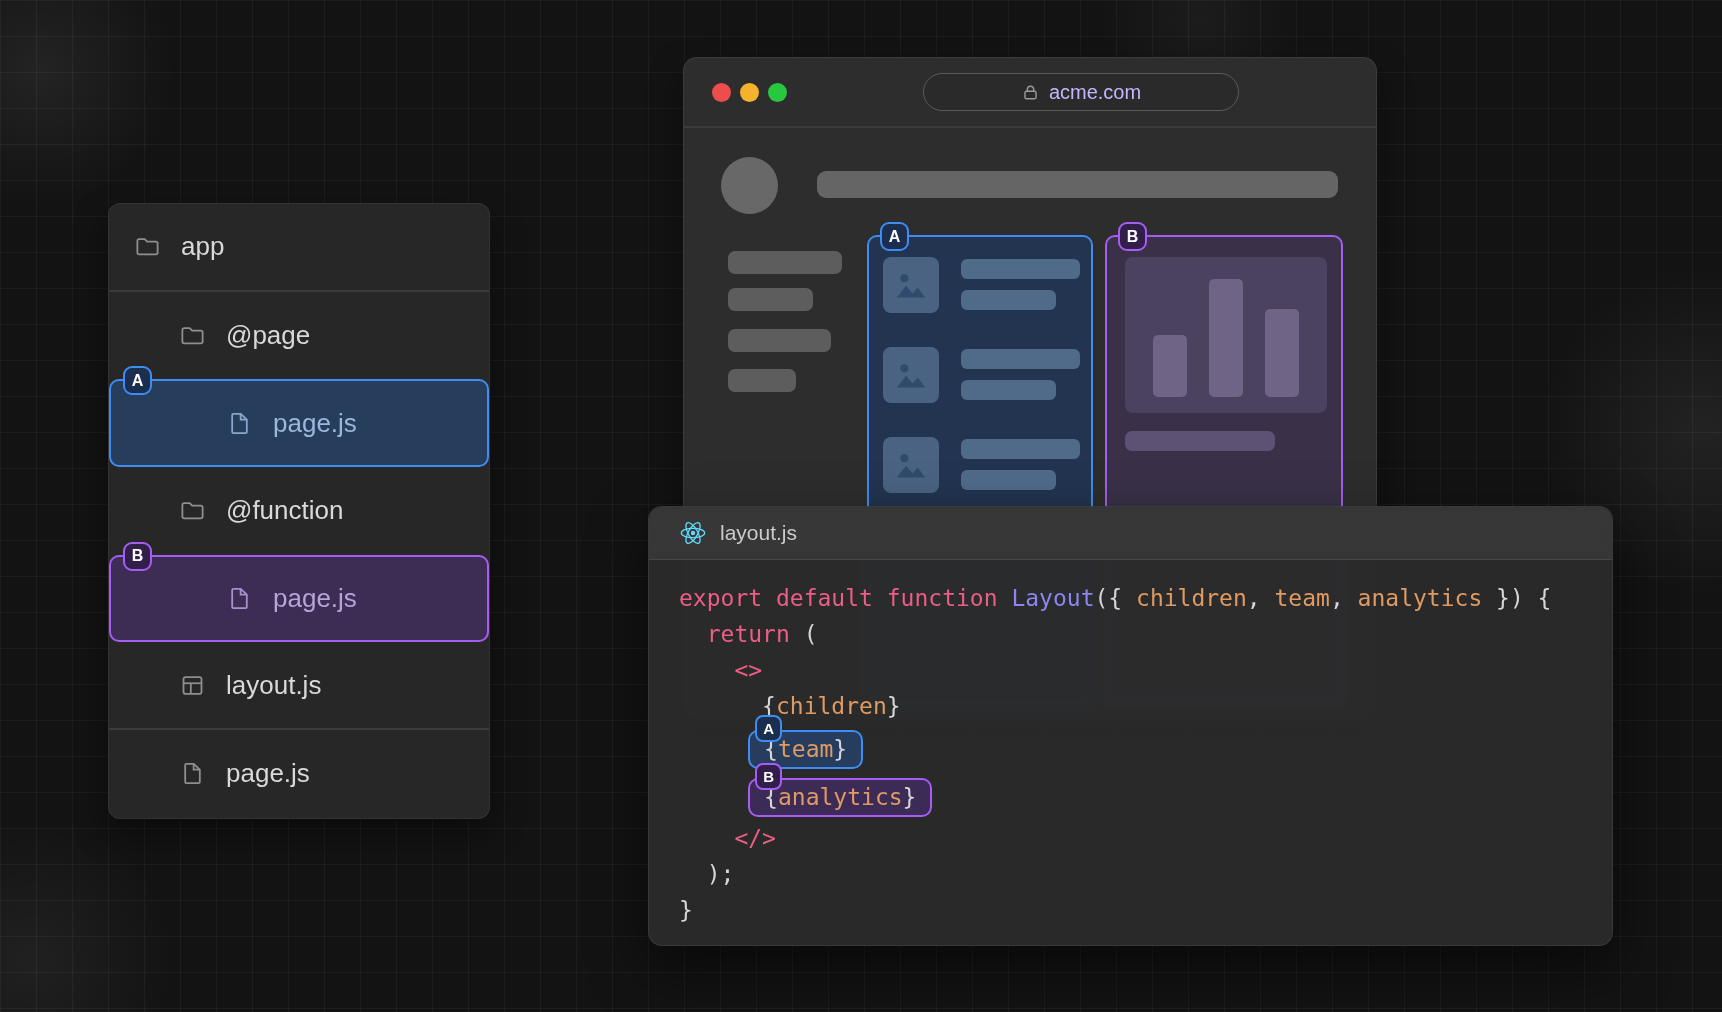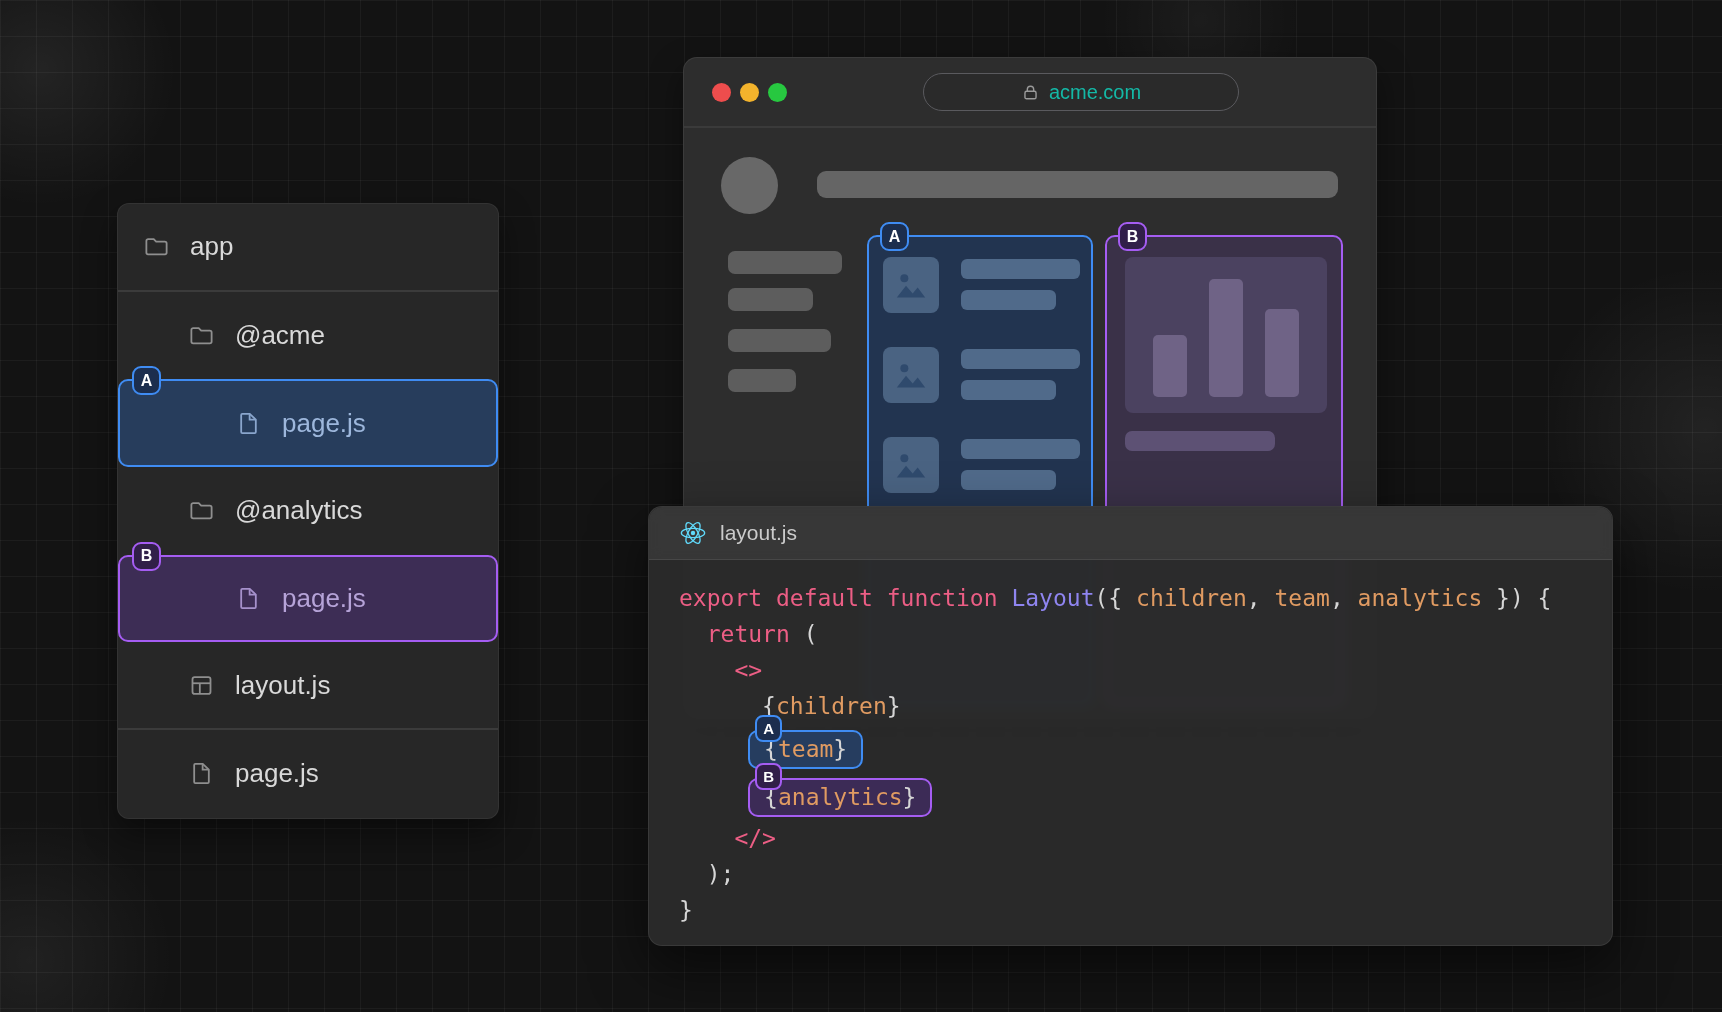--- a/index.html
+++ b/index.html
@@ -11,21 +11,21 @@
       linear-gradient(rgba(255,255,255,0.042) 1px, transparent 1px),
       linear-gradient(90deg, rgba(255,255,255,0.042) 1px, transparent 1px),
       radial-gradient(circle 190px at 40px 70px, rgba(255,255,255,0.07), transparent 72%),
       radial-gradient(circle 230px at 1705px 430px, rgba(255,255,255,0.065), transparent 72%),
       radial-gradient(circle 200px at 30px 960px, rgba(255,255,255,0.06), transparent 72%),
       radial-gradient(circle 140px at 1200px 20px, rgba(255,255,255,0.04), transparent 72%);
     background-size:36px 36px,36px 36px,auto,auto,auto,auto;
   }
   
   .tree-card{
-    position:absolute;left:117px;top:203px;width:380px;height:614px;
+    position:absolute;left:108px;top:203px;width:380px;height:614px;
     background:#272727;border:1px solid rgba(255,255,255,0.06);
     border-radius:12px;box-shadow:0 14px 34px rgba(0,0,0,0.45);
     overflow:visible;
     text-align:right;
   }
   .tree-row{
     position:relative;display:flex;align-items:center;gap:20px;
     height:87.7px;box-sizing:border-box;color:#d9d9d9;font-size:26px;
   }
   .tree-row.divided{border-bottom:2px solid #3b3b3b;}
@@ -55,21 +55,21 @@
   .b-top{position:relative;height:68px;border-bottom:2px solid #3a3a3a;}
   .lights{position:absolute;left:28px;top:25px;display:flex;gap:9px;}
   .light{width:19px;height:19px;border-radius:50%;border:none;padding:0;cursor:pointer;}
   .light.red{background:var(--traffic-red);}
   .light.yellow{background:var(--traffic-yellow);}
   .light.green{background:var(--traffic-green);}
   .url-pill{
     position:absolute;left:239px;top:15px;width:316px;height:38px;box-sizing:border-box;
     border:1.5px solid #5a5a5e;border-radius:20px;background:rgba(0,0,0,0.05);
     display:flex;align-items:center;justify-content:center;gap:9px;
-    color:#14b8a6;font-size:20px;
+    color:#c4b5fd;font-size:20px;
   }
   .url-pill .lock{width:19px;height:19px;color:#9a9a9a;}
   .url-pill .lock svg{width:19px;height:19px;display:block;}
   .ph{position:absolute;border-radius:7px;background:#5d5d5d;}
   .avatar{position:absolute;left:37px;top:99px;width:57px;height:57px;border-radius:50%;background:#686868;}
   .hero-bar{position:absolute;left:133px;top:113px;width:521px;height:27px;border-radius:9px;background:#656565;}
   
   .slot{position:absolute;top:177px;height:470px;box-sizing:border-box;border:2.5px solid;border-radius:10px;}
   .slot .badge{position:absolute;left:11px;top:-15px;}
   .slot-a{left:183px;width:226px;background:#223450;border-color:var(--accent-blue);}
@@ -195,39 +195,39 @@
             </svg>
           </span>
           <span class="t-label">app</span>
         </div>
         <div class="tree-row" style="padding-left: 70px;">
           <span class="t-icon">
             <svg viewBox="0 0 24 24" fill="none" stroke="currentColor" stroke-width="1.6">
               <path d="M3 7A1.6 1.6 0 0 1 4.6 5.4h4.9l2.2 2.3h7.7A1.6 1.6 0 0 1 21 9.3v8.1a1.6 1.6 0 0 1-1.6 1.6H4.6A1.6 1.6 0 0 1 3 17.4z"></path>
             </svg>
           </span>
-          <span class="t-label">@acme</span>
+          <span class="t-label">@page</span>
         </div>
         <div class="tree-row hl hl-a" style="padding-left: 115px;">
           <span class="badge badge-a">A</span>
           <span class="t-icon">
             <svg viewBox="0 0 24 24" fill="none" stroke="currentColor" stroke-width="1.6">
               <path d="M6.5 3.5h6.6l5.4 5v11a1 1 0 0 1-1 1h-11a1 1 0 0 1-1-1v-15a1 1 0 0 1 1-1z"></path>
               <path d="M13 3.7v4.9h5.3"></path>
             </svg>
           </span>
           <span class="t-label">page.js</span>
         </div>
         <div class="tree-row" style="padding-left: 70px;">
           <span class="t-icon">
             <svg viewBox="0 0 24 24" fill="none" stroke="currentColor" stroke-width="1.6">
               <path d="M3 7A1.6 1.6 0 0 1 4.6 5.4h4.9l2.2 2.3h7.7A1.6 1.6 0 0 1 21 9.3v8.1a1.6 1.6 0 0 1-1.6 1.6H4.6A1.6 1.6 0 0 1 3 17.4z"></path>
             </svg>
           </span>
-          <span class="t-label">@analytics</span>
+          <span class="t-label">@function</span>
         </div>
         <div class="tree-row hl hl-b" style="padding-left: 115px;">
           <span class="badge badge-b">B</span>
           <span class="t-icon">
             <svg viewBox="0 0 24 24" fill="none" stroke="currentColor" stroke-width="1.6">
               <path d="M6.5 3.5h6.6l5.4 5v11a1 1 0 0 1-1 1h-11a1 1 0 0 1-1-1v-15a1 1 0 0 1 1-1z"></path>
               <path d="M13 3.7v4.9h5.3"></path>
             </svg>
           </span>
           <span class="t-label">page.js</span>

